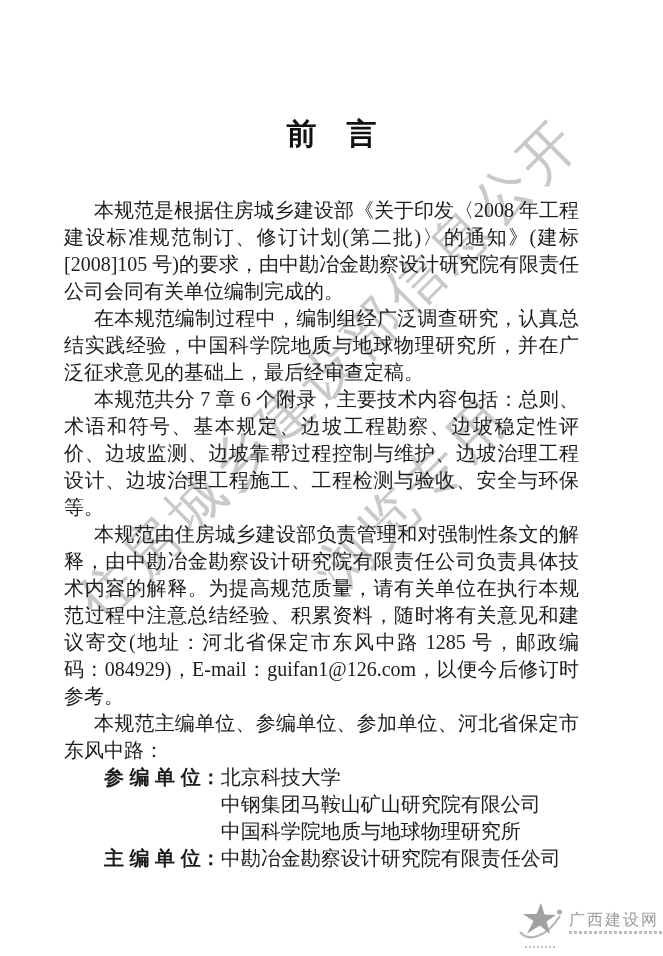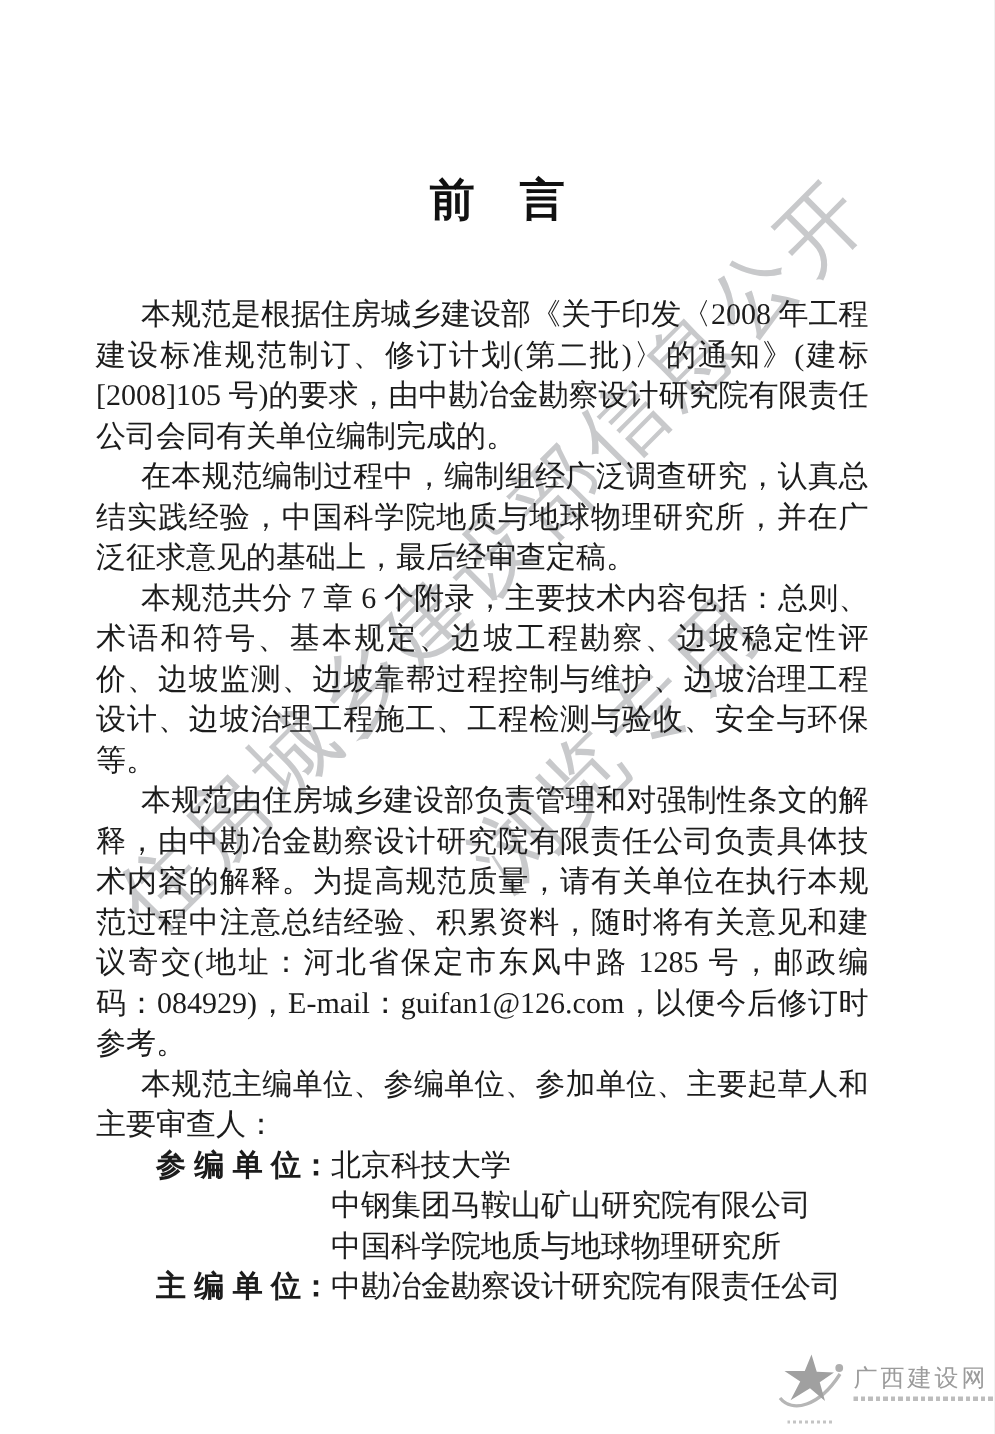--- a/index.html
+++ b/index.html
@@ -111,21 +111,21 @@
 
   <div class="content">
 
     <div class="doc-title">前　言</div>
 
     <div class="body-text">
       <p>本规范是根据住房城乡建设部《关于印发〈2008 年工程建设标准规范制订、修订计划(第二批)〉的通知》(建标[2008]105 号)的要求，由中勘冶金勘察设计研究院有限责任公司会同有关单位编制完成的。</p>
       <p>在本规范编制过程中，编制组经广泛调查研究，认真总结实践经验，中国科学院地质与地球物理研究所，并在广泛征求意见的基础上，最后经审查定稿。</p>
       <p>本规范共分 7 章 6 个附录，主要技术内容包括：总则、术语和符号、基本规定、边坡工程勘察、边坡稳定性评价、边坡监测、边坡靠帮过程控制与维护、边坡治理工程设计、边坡治理工程施工、工程检测与验收、安全与环保等。</p>
       <p>本规范由住房城乡建设部负责管理和对强制性条文的解释，由中勘冶金勘察设计研究院有限责任公司负责具体技术内容的解释。为提高规范质量，请有关单位在执行本规范过程中注意总结经验、积累资料，随时将有关意见和建议寄交(地址：河北省保定市东风中路 1285 号，邮政编码：084929)，E-mail：guifan1@126.com，以便今后修订时参考。</p>
-      <p>本规范主编单位、参编单位、参加单位、主要起草人和主要审查人：</p>
+      <p>本规范主编单位、参编单位、参加单位、河北省保定市东风中路：</p>
 
       <div class="unit-block">
         <div class="unit-row">
           <span class="unit-label">参 编 单 位：</span>
           <div class="unit-lines">
             <div>北京科技大学</div>
             <div>中钢集团马鞍山矿山研究院有限公司</div>
             <div>中国科学院地质与地球物理研究所</div>
           </div>
         </div>

